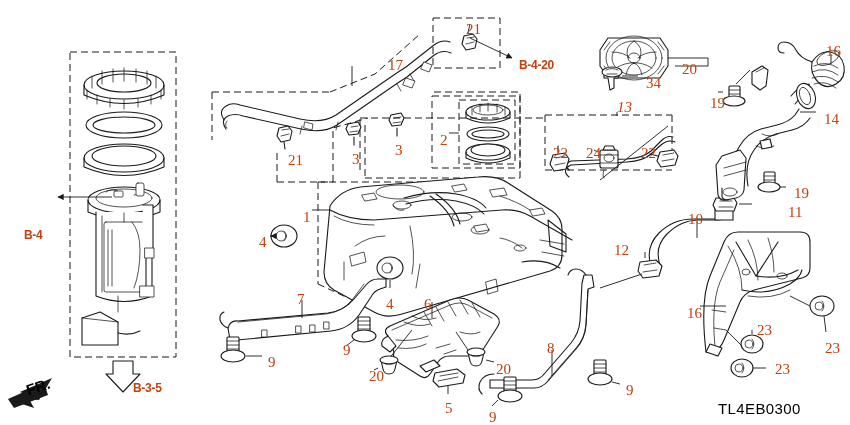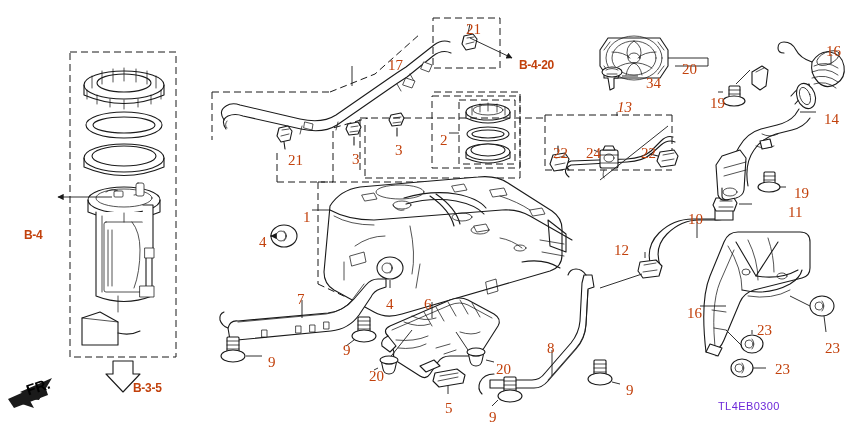--- a/index.html
+++ b/index.html
@@ -5,21 +5,21 @@
   html,body{margin:0;padding:0;background:#fff;}
   body{width:850px;height:425px;overflow:hidden;
        font-family:"Liberation Serif",serif;}
   #diagram{position:relative;width:850px;height:425px;background:#fff;}
   #svgroot{position:absolute;left:0;top:0;width:850px;height:425px;}
   .lbl{position:absolute;font-family:"Liberation Serif",serif;font-size:15px;
        color:#c2410c;line-height:1;white-space:nowrap;}
   .ref{position:absolute;font-family:Liberation Sans, sans-serif;
        font-weight:bold;font-size:12px;color:#c2410c;white-space:nowrap;letter-spacing:-0.3px;}
   .code{position:absolute;font-family:"Liberation Sans",sans-serif;
-        font-size:11px;color:#6d28d9;letter-spacing:0.4px;white-space:nowrap;text-align:center;}
+        font-size:15px;color:#000000;letter-spacing:0.4px;white-space:nowrap;text-align:center;}
   .frlbl{position:absolute;font-family:"Liberation Sans",sans-serif;
          font-weight:bold;font-size:15px;color:#000;
          transform:rotate(-18deg);white-space:nowrap;}
 </style>
 </head>
 <body>
 
 <div id="diagram">
 
   <svg id="svgroot" viewBox="0 0 850 425" xmlns="http://www.w3.org/2000/svg">

